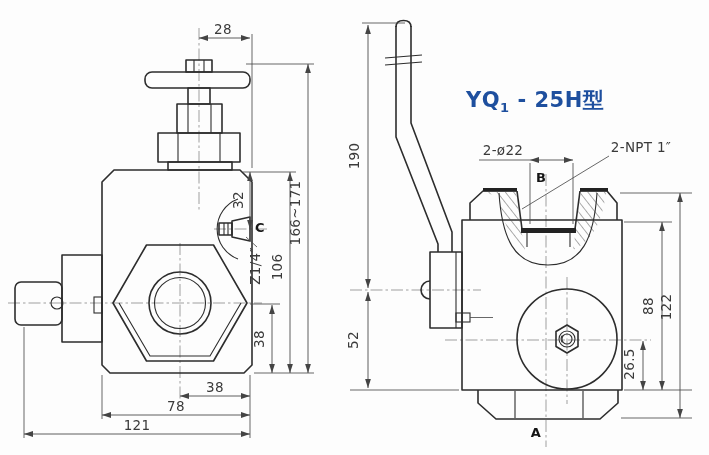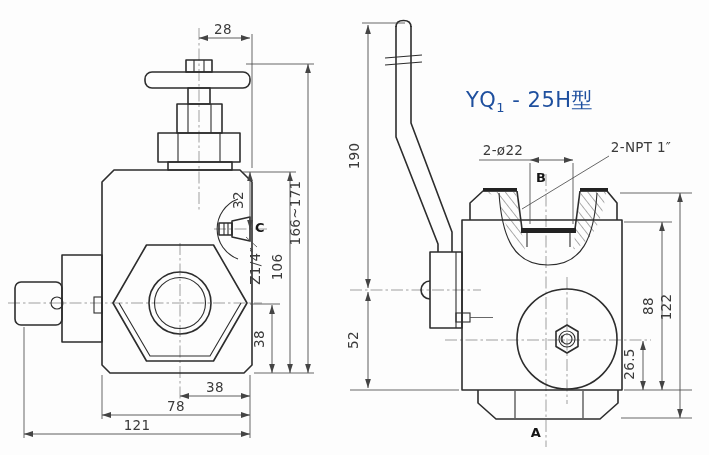--- a/index.html
+++ b/index.html
@@ -18,21 +18,21 @@
   svg text.bold-label{font-weight:bold;font-size:13px;fill:#151515;}
   .o1{stroke:#2d2d2d;stroke-width:1.6;fill:none;stroke-linejoin:round;}
   .o2{stroke:#2d2d2d;stroke-width:1.1;fill:none;}
   .fillk{fill:#222;stroke:none;}
   .dim{stroke:#4d4d4d;stroke-width:0.9;fill:none;marker-start:url(#ar);marker-end:url(#ar);}
   .ext{stroke:#4d4d4d;stroke-width:0.85;fill:none;}
   .cl{stroke:#9a9a9a;stroke-width:0.95;fill:none;stroke-dasharray:12 3 2.5 3;}
   .hatchfill{fill:url(#hatch);stroke:none;}
   #model-title{
     position:absolute;left:466px;top:86px;
-    font-weight:normal;font-size:21px;color:#1e4f9e;letter-spacing:0.5px;
+    font-weight:bold;font-size:21px;color:#1e4f9e;letter-spacing:0.5px;
     font-family:"DejaVu Sans", sans-serif;
     white-space:nowrap;
   }
   #model-title sub{font-size:13px;}
 </style>
 </head>
 <body>
 
 <div id="stage">
 <svg width="709" height="455" viewBox="0 0 709 455" xmlns="http://www.w3.org/2000/svg">

